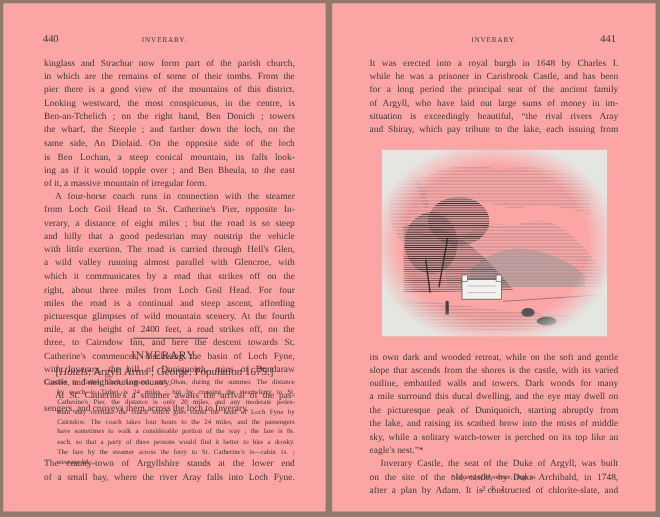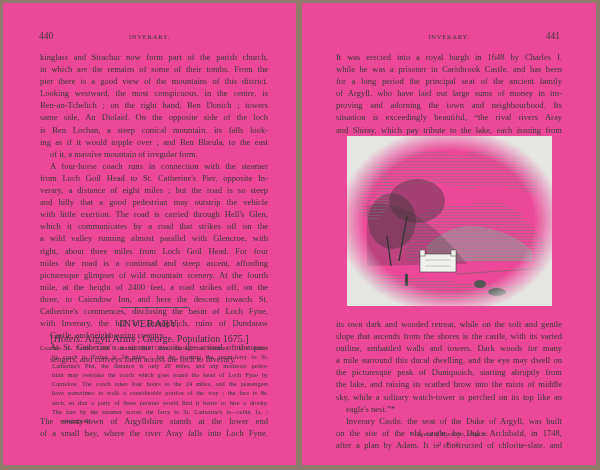--- a/index.html
+++ b/index.html
@@ -5,21 +5,21 @@
   html, body { margin: 0; padding: 0; }
   body {
     width: 600px; height: 470px; overflow: hidden;
     background: #8f7a6c;
     position: relative;
     font-family: "Liberation Serif", "DejaVu Serif", serif;
     color: #3a3a3a;
   }
   .page {
     position: absolute; top: 3px; height: 462px;
-    background: #ec4899;
+    background: #fca5a5;
     box-sizing: border-box;
   }
   .page.left { left: 3px; width: 293px; }
   .page.right { left: 302px; width: 294px; }
   .running-head {
     position: absolute; top: 28px; left: 0; right: 0; height: 14px;
     font-size: 9.5px;
   }
   .running-head .title {
     position: absolute; left: 0; right: 0; text-align: center;
@@ -27,21 +27,21 @@
   }
   .left .running-head .pnum { position: absolute; left: 36px; }
   .right .running-head .pnum { position: absolute; right: 36px; }
   .body {
     position: absolute; font-size: 8.55px; line-height: 12.1px;
     text-align: justify;
   }
   .left .body { left: 37px; width: 228px; }
   .right .body { left: 34px; width: 226px; }
   .line { display: block; text-align: justify; text-align-last: justify; white-space: nowrap; height: 12.1px; }
-  .line.last { text-align-last: left; margin-left: 10px; }
+  .line.last { text-align-last: left; }
   .line.indent { padding-left: 10px; }
   .rule {
     position: absolute; left: 118px; width: 68px; top: 304px; height: 0;
     border-top: 1px solid #555;
   }
   .section-title {
     position: absolute; left: 0; right: 0; top: 315px; text-align: center;
     font-size: 10.5px; letter-spacing: 0.6px;
   }
   .hotels {
@@ -74,31 +74,32 @@
   <div class="running-head">
     <span class="pnum">440</span>
     <span class="title">INVERARY.</span>
   </div>
   <div class="body" style="top:48px;">
     <span class="line">kinglass and Strachur now form part of the parish church,</span>
     <span class="line">in which are the remains of some of their tombs.  From the</span>
     <span class="line">pier there is a good view of the mountains of this district.</span>
     <span class="line">Looking westward, the most conspicuous, in the centre, is</span>
     <span class="line">Ben-an-Tchelich ; on the right hand, Ben Donich ; towers</span>
+    <span class="line">the wharf, the Steeple ; and farther down the loch, on the</span>
     <span class="line">same side, An Diolaid.  On the opposite side of the loch</span>
     <span class="line">is Ben Lochan, a steep conical mountain, its falls look-</span>
     <span class="line">ing as if it would topple over ; and Ben Bheula, to the east</span>
     <span class="line last">of it, a massive mountain of irregular form.</span>
     <span class="line indent">A four-horse coach runs in connection with the steamer</span>
     <span class="line">from Loch Goil Head to St. Catherine's Pier, opposite In-</span>
     <span class="line">verary, a distance of eight miles ; but the road is so steep</span>
     <span class="line">and hilly that a good pedestrian may outstrip the vehicle</span>
     <span class="line">with little exertion.  The road is carried through Hell's Glen,</span>
+    <span class="line">a wild valley running almost parallel with Glencroe, with</span>
     <span class="line">which it communicates by a road that strikes off on the</span>
-    <span class="line">a wild valley running almost parallel with Glencroe, with</span>
     <span class="line">right, about three miles from Loch Goil Head.  For four</span>
     <span class="line">miles the road is a continual and steep ascent, affording</span>
     <span class="line">picturesque glimpses of wild mountain scenery.  At the fourth</span>
     <span class="line">mile, at the height of 2400 feet, a road strikes off, on the</span>
     <span class="line">three, to Cairndow Inn, and here the descent towards St.</span>
     <span class="line">Catherine's commences, disclosing the basin of Loch Fyne,</span>
     <span class="line">with Inverary, the hill of Duniquoich, ruins of Dundaraw</span>
     <span class="line last">Castle, and neighbouring country.</span>
     <span class="line indent">At St. Catherine's a steamer awaits the arrival of the pas-</span>
     <span class="line last">sengers, and conveys them across the loch to Inverary.</span>
@@ -129,21 +130,20 @@
 <div class="page right">
   <div class="running-head">
     <span class="title">INVERARY.</span>
     <span class="pnum">441</span>
   </div>
   <div class="body" style="top:48px;">
     <span class="line">It was erected into a royal burgh in 1648 by Charles I.</span>
     <span class="line">while he was a prisoner in Carisbrook Castle, and has been</span>
     <span class="line">for a long period the principal seat of the ancient family</span>
     <span class="line">of Argyll, who have laid out large sums of money in im-</span>
-    <span class="line">proving and adorning the town and neighbourhood.  Its</span>
     <span class="line">situation is exceedingly beautiful, “the rival rivers Aray</span>
     <span class="line">and Shiray, which pay tribute to the lake, each issuing from</span>
   </div>
 
   <svg class="engraving" viewBox="0 0 205 170">
     <defs>
       <pattern id="hatch" width="3" height="3" patternUnits="userSpaceOnUse">
         <line x1="0" y1="1.5" x2="3" y2="1.5" stroke="#777" stroke-width="0.6"></line>
       </pattern>
       <pattern id="hatchd" width="2" height="2" patternUnits="userSpaceOnUse">

